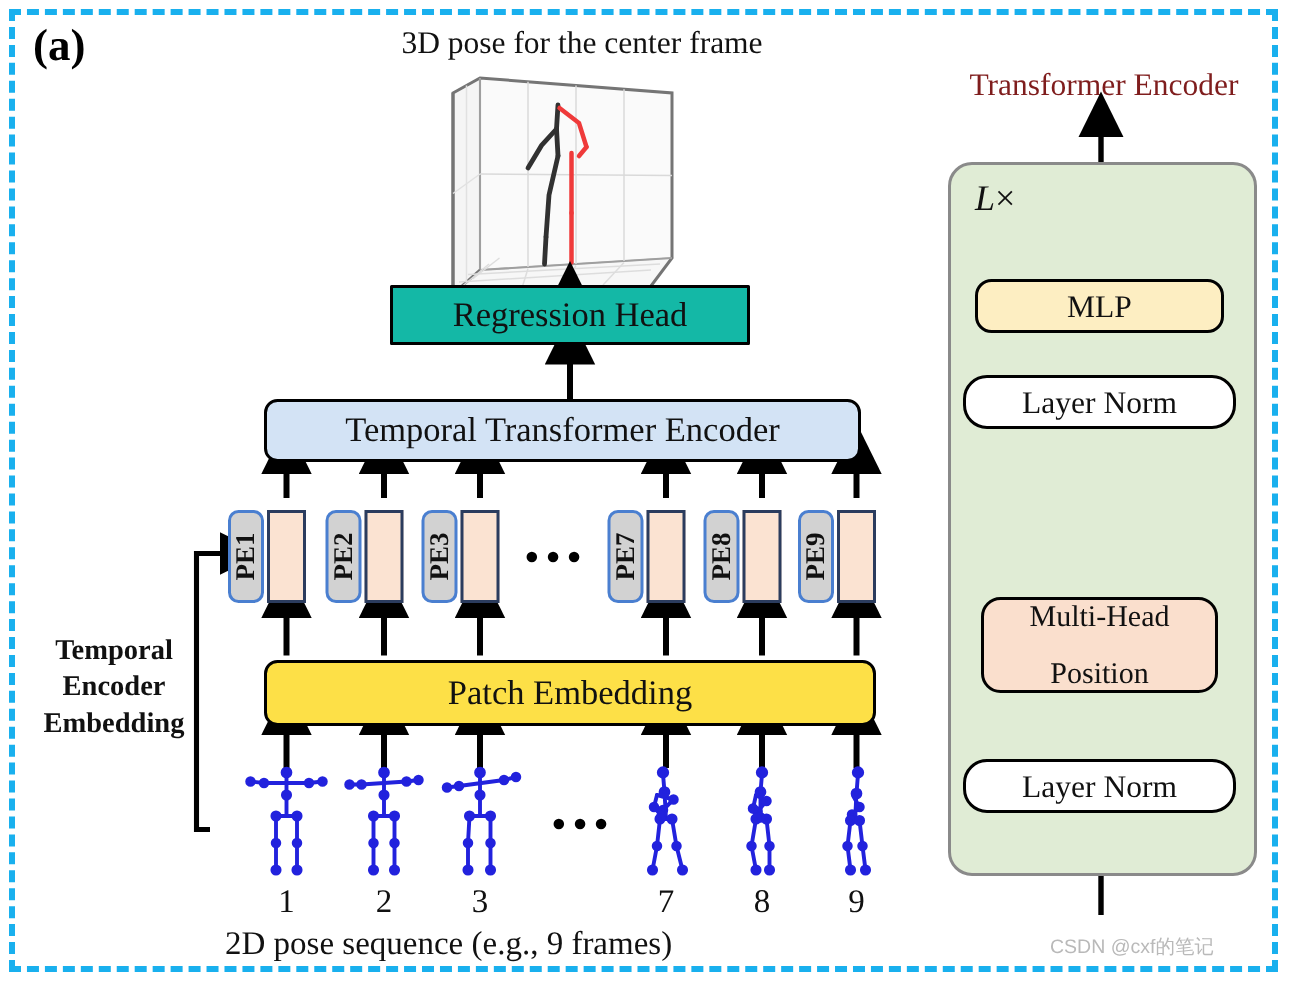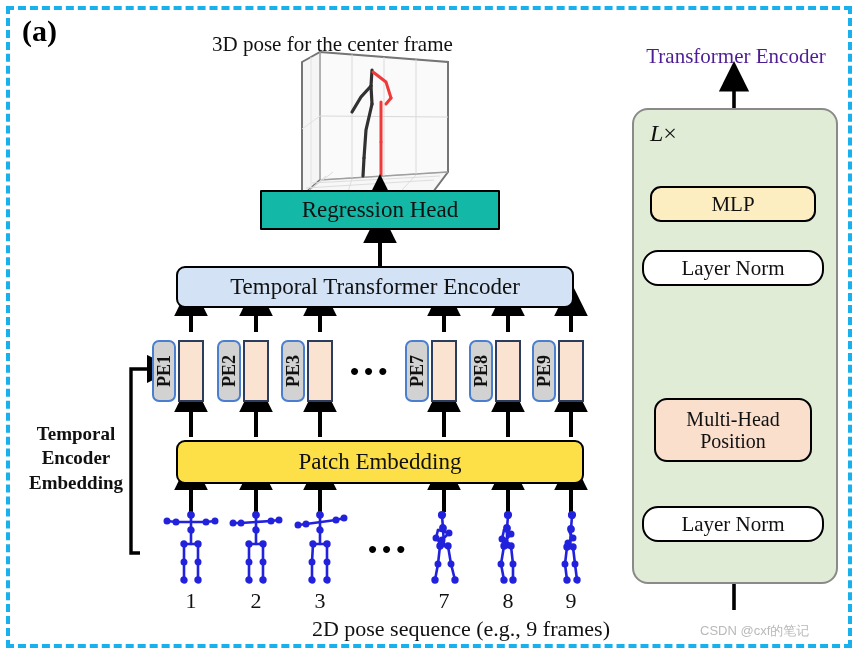--- a/index.html
+++ b/index.html
@@ -6,24 +6,24 @@
   body{width:864px;height:660px;overflow:hidden;font-family:"Liberation Serif",serif;}
   #root{position:relative;width:864px;height:660px;background:#fff;}
 
   
   .frame{position:absolute;left:6px;top:6px;width:846px;height:642px;
          border:4px dashed #19b0ee;box-sizing:border-box;}
 
   .lbl-a{position:absolute;left:22px;top:14px;font-family:"Liberation Serif",serif;
          font-weight:bold;font-size:30px;color:#000;letter-spacing:0px;}
 
-  .title-left{position:absolute;left:212px;top:16px;width:320px;
-              font-size:21px;color:#111;white-space:nowrap;margin-top:16px;}
+  .title-left{position:absolute;left:228px;top:16px;width:320px;text-align:center;
+              font-size:21px;color:#111;white-space:nowrap;}
   .title-right{position:absolute;left:618px;top:44px;width:236px;text-align:center;
-               font-size:21px;color:#4c1d95;white-space:nowrap;}
+               font-size:21px;color:#7f1d1d;white-space:nowrap;}
 
   
   .box{position:absolute;box-sizing:border-box;display:flex;align-items:center;
        justify-content:center;text-align:center;color:#111;}
 
   .regression{left:260px;top:190px;width:240px;height:40px;background:#14b8a6;
       border:2.5px solid #000;border-radius:1px;font-size:23px;}
   .temporal{left:176px;top:266px;width:398px;height:42px;background:#d3e3f5;
       border:2.5px solid #000;border-radius:9px;font-size:23px;}
   .patch{left:176px;top:440px;width:408px;height:44px;background:#fde047;
@@ -33,39 +33,39 @@
   .greenpanel{position:absolute;left:632px;top:108px;width:206px;height:476px;
       background:#e0ecd5;border:2px solid #8a8a8a;border-radius:16px;box-sizing:border-box;}
   .lx{position:absolute;left:650px;top:120px;font-size:24px;font-style:italic;color:#111;}
   .lx .times{font-style:normal;}
 
   .mlp{left:650px;top:186px;width:166px;height:36px;background:#fdeec2;
       border:2.5px solid #000;border-radius:11px;font-size:21px;}
   .ln1{left:642px;top:250px;width:182px;height:36px;background:#ffffff;
       border:2.5px solid #000;border-radius:16px;font-size:21px;}
   .mha{left:654px;top:398px;width:158px;height:64px;background:#fadfcd;
-      border:2.5px solid #000;border-radius:13px;font-size:20px;line-height:1.12;flex-direction:column;}
+      border:2.5px solid #000;border-radius:13px;font-size:20px;line-height:1.12;flex-direction:column;justify-content:space-between;}
   .ln2{left:642px;top:506px;width:182px;height:36px;background:#ffffff;
       border:2.5px solid #000;border-radius:16px;font-size:21px;}
 
   
   .pe{position:absolute;box-sizing:border-box;background:#d2d2d2;border:2.5px solid #4a7fd0;
       border-radius:7px;width:24px;height:62px;}
   .pe span{position:absolute;left:50%;top:50%;transform:translate(-50%,-50%) rotate(-90deg);
       font-size:18px;font-weight:bold;white-space:nowrap;color:#111;}
   .tok{position:absolute;box-sizing:border-box;background:#fbe3d2;border:2.5px solid #2b3c5e;
       width:26px;height:62px;}
 
   .dots{position:absolute;font-size:26px;letter-spacing:5px;color:#000;font-weight:bold;}
 
   .tpe{position:absolute;left:16px;top:422px;width:120px;text-align:center;
        font-weight:bold;font-size:19px;line-height:1.28;color:#111;}
 
   .framenum{position:absolute;font-size:22px;color:#111;text-align:center;width:26px;}
-  .caption{position:absolute;left:150px;top:616px;width:460px;text-align:right;
+  .caption{position:absolute;left:150px;top:616px;width:460px;text-align:left;
            font-size:22px;color:#111;white-space:nowrap;}
 
   .watermark{position:absolute;left:700px;top:622px;font-family:"Liberation Sans",sans-serif;
       font-size:13px;color:#b9b9b9;white-space:nowrap;}
 
   svg.layer{position:absolute;left:0;top:0;width:864px;height:660px;pointer-events:none;}
 </style>
 </head>
 <body>
 

